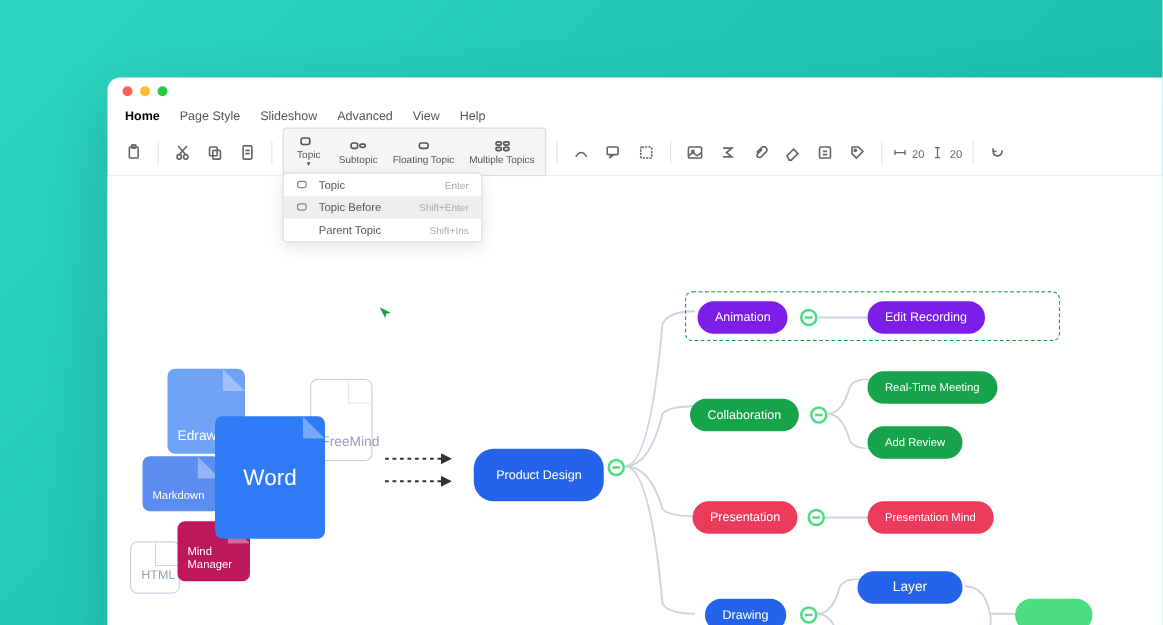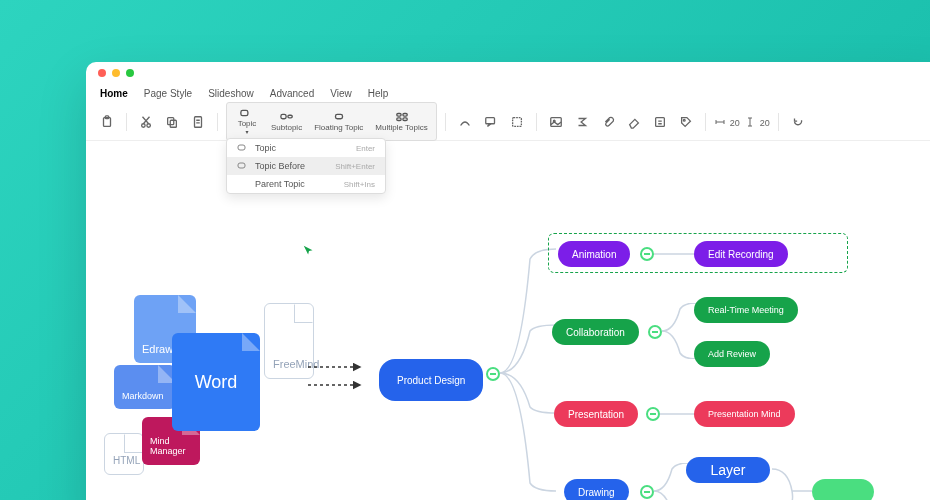--- a/index.html
+++ b/index.html
@@ -218,21 +218,21 @@
           <path d="M4 8a4 4 0 108-2M4 4v3h3"></path>
         </svg>
       </div>
   </div>
 
   <div class="canvas">
     <div class="cursor"><svg viewBox="0 0 16 16">
           <path d="M2 2l10 5-4 1-1 4z" fill="#16a34a"></path>
         </svg></div>
 
-    <div class="filecard outline" style="top:162px;left:178px;width:50px;height:76px">
+    <div class="filecard outline" style="top:162px;left:162px;width:50px;height:66px">
         <span>FreeMind</span>
       </div>
     <div class="filecard outline" style="top:292px;left:18px;width:40px;height:42px;font-size:10px">
         <span>HTML</span>
       </div>
     <div class="filecard" style="top:154px;left:48px;width:62px;height:68px;background:#6ea2f5">
         <span>EdrawM</span>
       </div>
     <div class="filecard" style="top:224px;left:28px;width:62px;height:44px;background:#5b8ef0;font-size:9px">
         <span>Markdown</span>
@@ -289,20 +289,20 @@
         <path d="M0 7 Q18 7 36 7"></path>
       </svg>
     <div class="pill red" style="top:260px;left:608px;font-size:9px">Presentation Mind</div>
 
     <div class="pill blue" style="top:338px;left:478px">Drawing</div>
     <div class="minus" style="top:344px;left:554px"></div>
     <svg class="conn" style="top:322px;left:568px;width:34px;height:56px">
         <path d="M0 28 Q12 28 18 6 Q22 0 34 0"></path>
         <path d="M0 28 Q12 28 18 50 Q22 56 34 56"></path>
       </svg>
-    <div class="pill blue" style="top:316px;left:600px;font-size:14px;min-width:84px;justify-content:center">Layer</div>
+    <div class="pill blue" style="top:316px;left:600px;font-size:11px;min-width:84px;justify-content:center">Layer</div>
 
     <svg class="conn" style="top:322px;left:686px;width:40px;height:56px">
         <path d="M0 6 Q16 6 20 28 Q24 50 0 50 M20 28 H40"></path>
       </svg>
     <div class="pill lime" style="top:338px;left:726px;width:62px"></div>
   </div>
 </div>
 
 </body></html>

